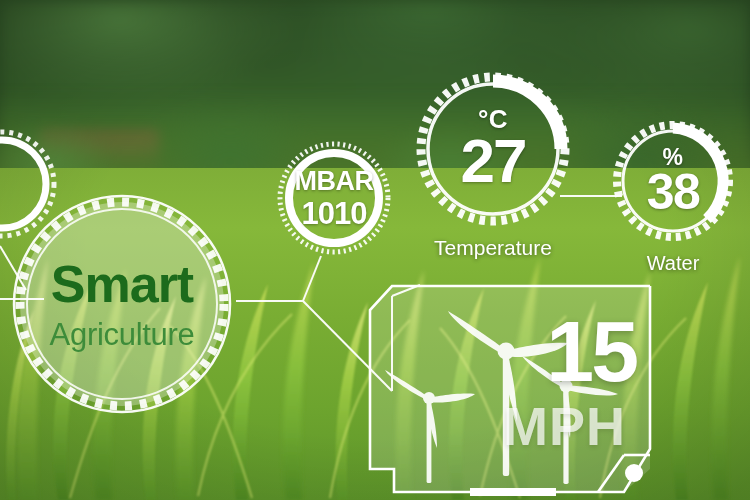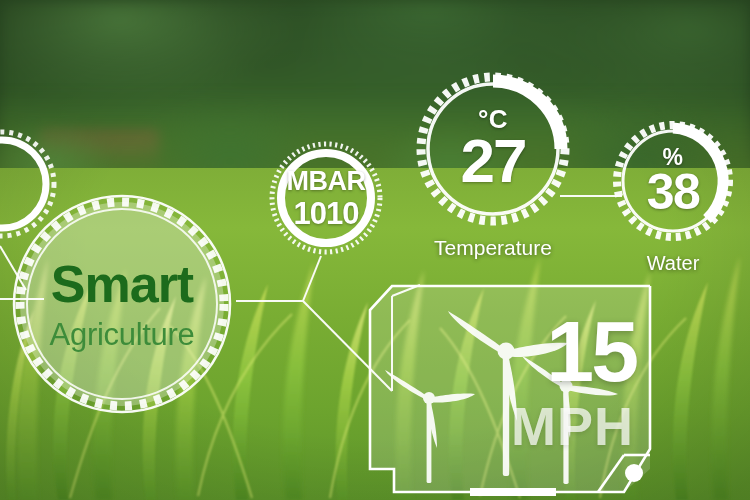--- a/index.html
+++ b/index.html
@@ -60,21 +60,21 @@
     text-shadow:0 1px 3px rgba(0,0,0,.35);
   }
   .unit{font-size:23px;font-weight:700;letter-spacing:.5px;}
   .val{font-weight:700;}
   .glabel{
     position:absolute;left:0;right:0;text-align:center;color:#fff;
     font-size:20px;font-weight:400;text-shadow:0 1px 4px rgba(0,0,0,.45);
   }
 
   
-  #mbar{left:268px;top:140px;width:116px;height:116px;}
+  #mbar{left:276px;top:140px;width:116px;height:116px;}
   #mbar .mtop{font-size:27px;font-weight:700;letter-spacing:-.5px;}
   #mbar .mbot{font-size:31px;font-weight:700;letter-spacing:-1px;margin-top:3px;}
 
   
   #temp{left:414px;top:70px;width:158px;height:158px;}
   #temp .unit{font-size:26px;margin-bottom:-2px;}
   #temp .val{font-size:62px;letter-spacing:-2px;}
   #temp .glabel{top:166px;font-size:21px;}
 
   
@@ -98,21 +98,21 @@
 
   
   #wind{position:absolute;left:366px;top:283px;width:288px;height:212px;}
   #wind svg{display:block;overflow:visible;}
   #wind .wnum{
     position:absolute;right:18px;top:25px;color:#ffffff;
     font-size:86px;font-weight:700;line-height:1;letter-spacing:-3px;
     text-shadow:0 2px 6px rgba(0,0,0,.25);
   }
   #wind .wunit{
-    position:absolute;right:20px;top:116px;
+    position:absolute;right:28px;top:116px;
     color:rgba(255,255,255,.72);
     font-size:54px;font-weight:700;line-height:1;letter-spacing:1px;
     text-shadow:0 2px 5px rgba(0,0,0,.12);
   }
 </style>
 </head>
 <body>
 
 <div id="stage">
 

